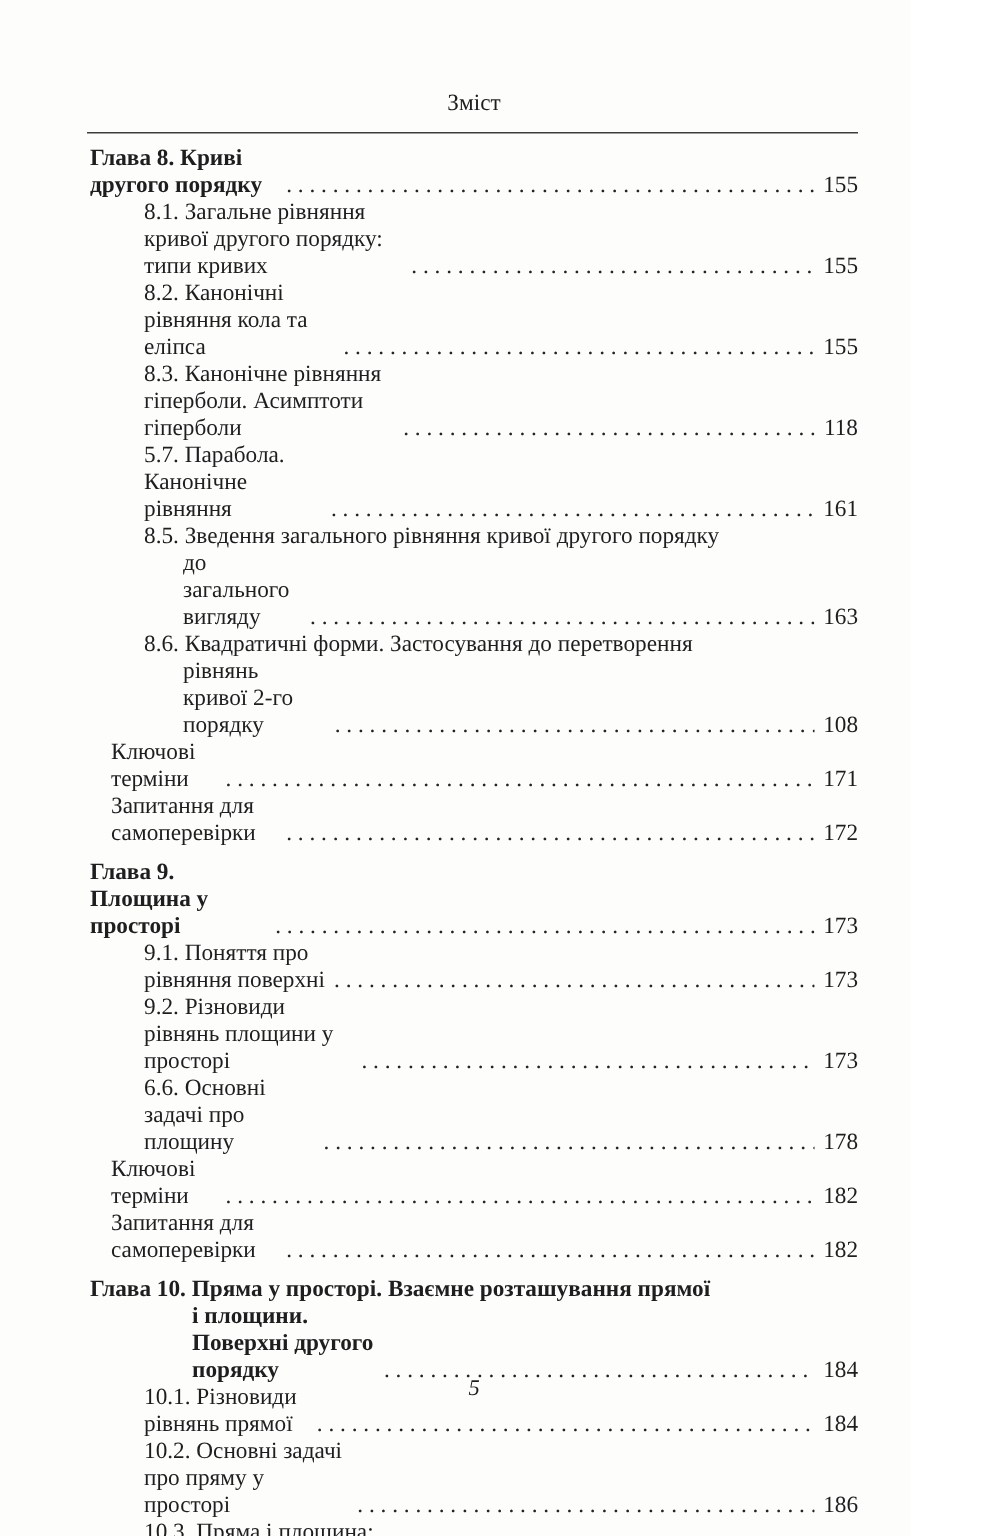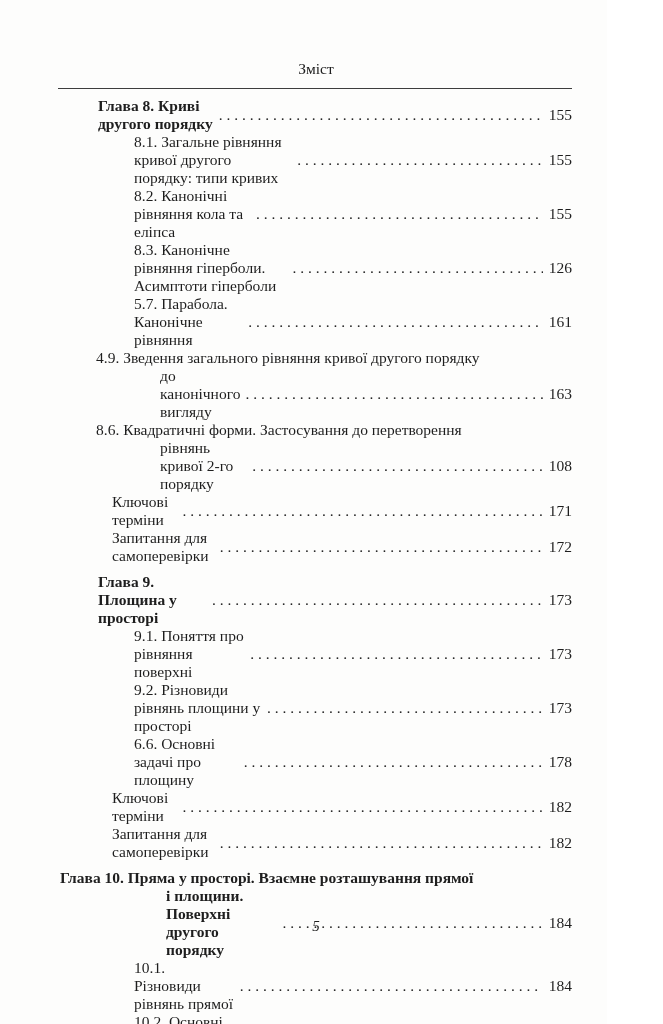--- a/index.html
+++ b/index.html
@@ -24,21 +24,21 @@
     position:absolute; top:97px; left:60px; width:512px;
     font-size:15.5px; line-height:18px;
   }
   .entry { --fi:0px; --ci:0px; }
   .entry.chapter    { font-weight:bold; --fi:0px;  --ci:68px; }
   .entry.aux        { --fi:14px; --ci:14px; }
   .entry.section    { --fi:36px; --ci:62px; }
   .entry.gap        { margin-top:8px; }
   .line { padding-left:var(--ci); }
   .line.first { padding-left:var(--fi); }
-  .line.has-pg { display:flex; align-items:center;margin-left:38px; }
+  .line.has-pg { display:flex; align-items:flex-end; }
   .t { white-space:pre-wrap; }
   .leader {
     flex:1 1 auto; overflow:hidden; white-space:nowrap;
     margin:0 3px 0 5px; font-weight:normal; color:#242424;
   }
   .leader::after {
     content:". . . . . . . . . . . . . . . . . . . . . . . . . . . . . . . . . . . . . . . . . . . . . . . . . . . . . . . . . . . . . . . . . . . . . . . . . . . . . . . .";
   }
   .pg { font-weight:normal; text-align:right; min-width:26px; white-space:nowrap; }
   .footer {
@@ -71,34 +71,34 @@
         <div class="line first has-pg">
           <span class="t">8.2. Канонічні рівняння кола та еліпса</span>
           <span class="leader"></span>
           <span class="pg">155</span>
         </div>
       </div>
       <div class="entry section">
         <div class="line first has-pg">
           <span class="t">8.3. Канонічне рівняння гіперболи. Асимптоти гіперболи</span>
           <span class="leader"></span>
-          <span class="pg">126</span>
+          <span class="pg">118</span>
         </div>
       </div>
       <div class="entry section">
         <div class="line first has-pg">
           <span class="t">5.7. Парабола. Канонічне рівняння</span>
           <span class="leader"></span>
           <span class="pg">161</span>
         </div>
       </div>
       <div class="entry section">
-        <div class="line first"><span class="t">4.9. Зведення загального рівняння кривої другого порядку</span></div>
+        <div class="line first"><span class="t">8.5. Зведення загального рівняння кривої другого порядку</span></div>
         <div class="line has-pg">
-          <span class="t">до канонічного вигляду</span>
+          <span class="t">до загального вигляду</span>
           <span class="leader"></span>
           <span class="pg">163</span>
         </div>
       </div>
       <div class="entry section">
         <div class="line first"><span class="t">8.6. Квадратичні форми. Застосування до перетворення</span></div>
         <div class="line has-pg">
           <span class="t">рівнянь кривої 2-го порядку</span>
           <span class="leader"></span>
           <span class="pg">108</span>

